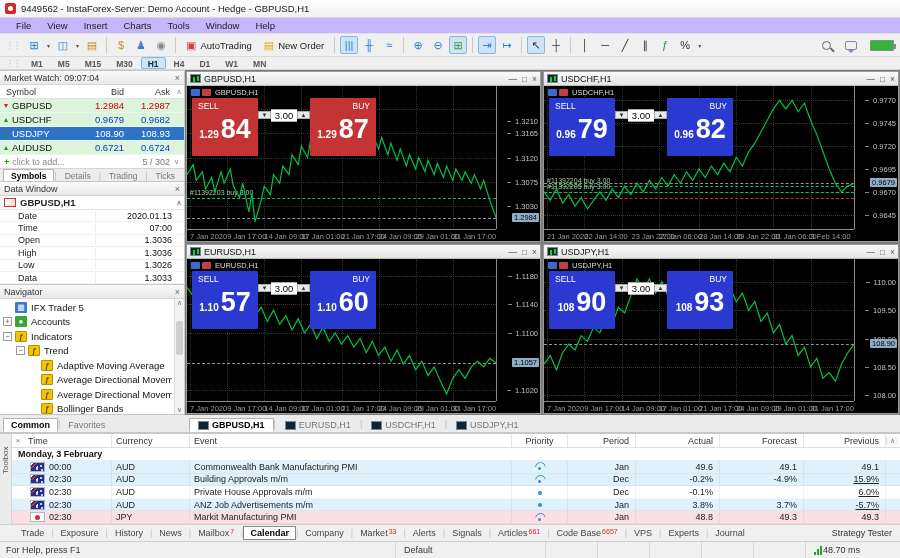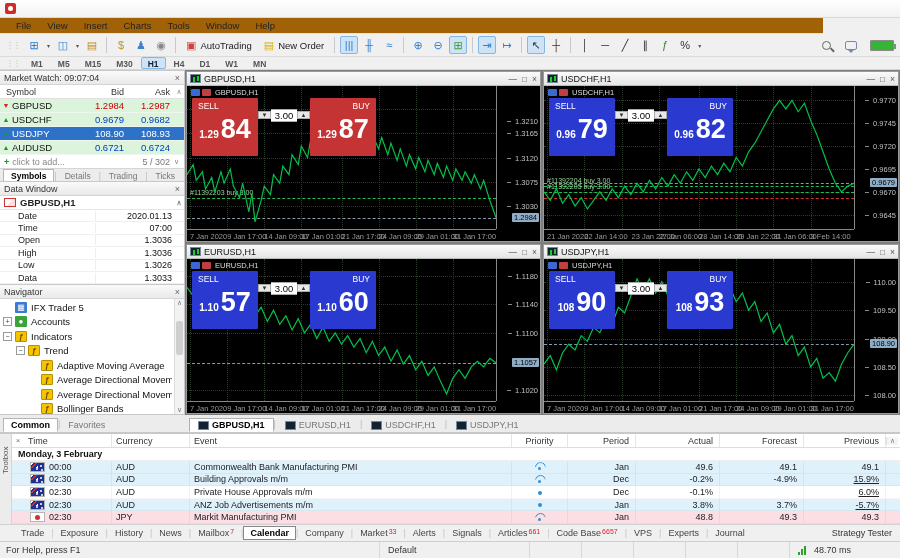--- a/index.html
+++ b/index.html
@@ -4,21 +4,21 @@
 <style>
   html,body{margin:0;padding:0;background:#555;}
   *{box-sizing:border-box;}
   .app{position:relative;width:900px;height:558px;background:#f0f0f0;font-family:"Liberation Sans",sans-serif;color:#222;overflow:hidden;font-size:10px;}
 
   
   .titlebar{position:absolute;left:0;top:0;width:900px;height:18px;background:linear-gradient(#fff,#f2f2f2);border-bottom:1px solid #d9d9d9;display:flex;align-items:center;padding-left:5px;}
   .app-icon{width:11px;height:11px;background:#d22a2a;border-radius:2px;margin-right:5px;position:relative;}
   .app-icon::after{content:"";position:absolute;left:3px;top:3px;width:5px;height:5px;background:#fff;border-radius:50%;}
   .titlebar .title{font-size:9.5px;color:#1a1a1a;}
-  .menubar{position:absolute;left:0;top:18px;width:823px;height:16px;background:#a16207;border-bottom:1px solid #e2e2e2;display:flex;align-items:center;padding-left:8px;}
+  .menubar{position:absolute;left:0;top:18px;width:900px;height:16px;background:#c4b5fd;border-bottom:1px solid #e2e2e2;display:flex;align-items:center;padding-left:8px;}
   .menu-item{padding:0 8px;font-size:9.5px;color:#222;cursor:default;}
   .toolbar{position:absolute;left:0;top:34px;width:900px;height:23px;background:#f0f0f0;border-bottom:1px solid #dadada;display:flex;align-items:center;padding-left:6px;}
   .tb-handle{color:#b8b8b8;font-size:8px;letter-spacing:-1px;margin-right:4px;}
   .tb-icon{min-width:18px;height:18px;border:1px solid transparent;border-radius:2px;display:flex;align-items:center;justify-content:center;font-size:11px;margin:0 1px;cursor:default;}
   .tb-icon.active{background:#cfe3f6;border-color:#86b7e3;}
   .tb-caret{width:9px;height:18px;display:flex;align-items:center;justify-content:center;font-size:6px;color:#555;}
   .tb-sep{width:1px;height:16px;background:#c9c9c9;margin:0 4px;}
   .tb-btn{display:flex;align-items:center;height:18px;padding:0 5px;font-size:9.5px;color:#222;border:1px solid transparent;border-radius:2px;}
   .tb-btn .g{margin-right:4px;font-size:11px;}
   .tb-right{position:absolute;right:6px;top:2px;display:flex;align-items:center;height:18px;}
@@ -162,31 +162,32 @@
   .tbx-tab{padding:1px 6px;display:flex;align-items:flex-start;border:1px solid transparent;white-space:nowrap;}
   .tbx-tab sub{color:#d22;font-size:7px;margin-left:1px;}
   .tbx-tab.active{background:#fff;border-color:#888;font-weight:bold;color:#000;}
   .tbx-sep{color:#c5c5c5;}
   .tbx-right{margin-left:auto;padding-right:8px;color:#333;}
   .status{position:absolute;left:0;top:541px;width:900px;height:17px;background:#f0f0f0;border-top:1px solid #cfcfcf;display:flex;align-items:center;font-size:9px;color:#333;}
   .st-help{flex:1;padding-left:6px;}
   .st-cell{border-left:1px solid #d8d8d8;height:100%;display:flex;align-items:center;padding:0 8px;}
   .st-default{width:150px;}
   .st-empty{width:52px;}
-  .st-lat{width:111px;gap:8px;}
+  .st-lat{width:95px;gap:1px;}
   .sigbars{display:flex;align-items:flex-end;gap:1px;height:9px;}
   .sigbars i{width:2px;background:#2ea02e;display:block;}
 </style>
 </head>
 <body>
 
 <div class="app">
 
   <div class="titlebar">
     <span class="app-icon"></span>
+    <span class="title">9449562 - InstaForex-Server: Demo Account - Hedge - GBPUSD,H1</span>
   </div>
 
   <div class="menubar">
       <span class="menu-item">File</span>
       <span class="menu-item">View</span>
       <span class="menu-item">Insert</span>
       <span class="menu-item">Charts</span>
       <span class="menu-item">Tools</span>
       <span class="menu-item">Window</span>
       <span class="menu-item">Help</span>

